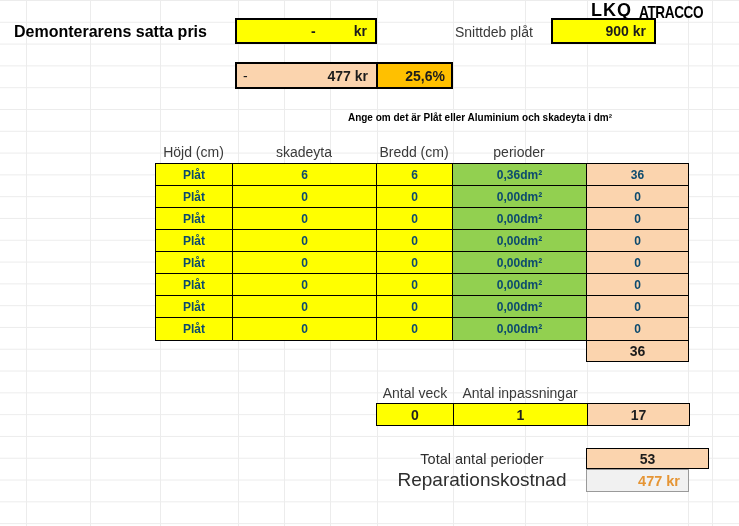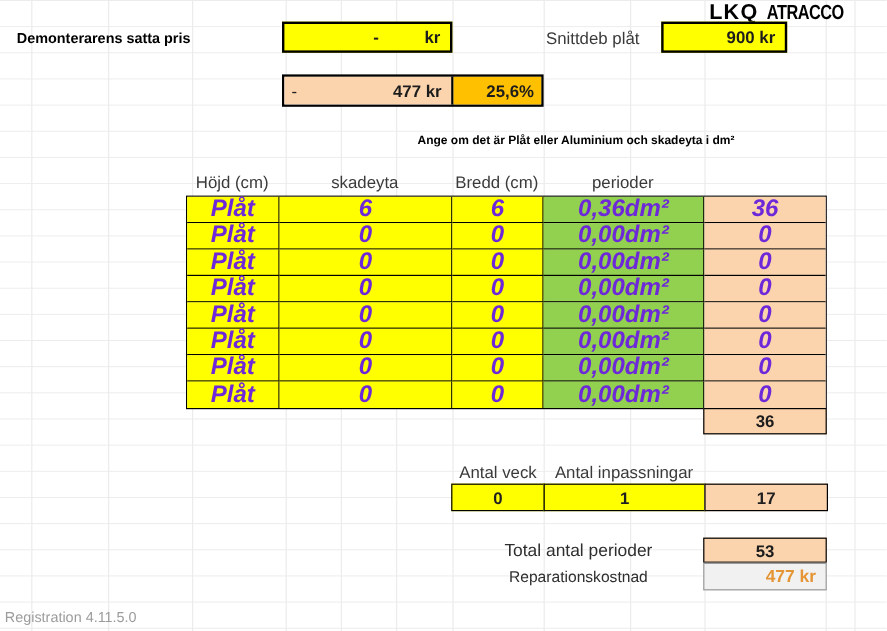--- a/index.html
+++ b/index.html
@@ -14,37 +14,37 @@
   .cell{display:flex; align-items:center; box-sizing:border-box;}
   .center{justify-content:center;}
   .right{justify-content:flex-end;}
   .yellow{background:#FFFF00;}
   .peach{background:#FBD4AE;}
   .green{background:#92D050;}
   .orangebg{background:#FFC000;}
   .graybg{background:#F1F1F1;}
   .thick{border:2px solid #000;}
   .thin{border:1px solid #000;}
-  .lbl{font-size:12px; font-weight:bold; color:#000;}
+  .lbl{font-size:16px; font-weight:bold; color:#000;}
   .plain{font-size:14px; color:#3a3a3a;}
   .num{font-size:14px; font-weight:bold; color:#1c1c1c;}
   
   #logo{display:flex; align-items:baseline; gap:7px;}
   #logo .lkq{font-size:18px; font-weight:900; letter-spacing:1px; color:#000;
              border-bottom:3px solid #000; padding-bottom:1px; line-height:1;}
   #logo .atracco{font-size:17px; font-weight:700; color:#000; display:inline-block;
              transform:scaleX(0.8); transform-origin:left; letter-spacing:-0.5px; line-height:1;}
   
   .gridrow{display:grid; grid-template-columns:77px 144px 76px 134px 101px;}
   #tbl-head span{display:flex; align-items:center; justify-content:center;
              font-size:14px; color:#3a3a3a; height:22px;}
   #tbl{border:1px solid #000; width:534px;}
   #tbl .tc{height:22px; display:flex; align-items:center; justify-content:center;
              border-right:1px solid #000; border-bottom:1px solid #000;
-             font-size:20px; font-weight:bold; color:#6d28d9; box-sizing:border-box;font-style:italic;}
+             font-size:12px; font-weight:bold; color:#0c4a6e; box-sizing:border-box;}
   #tbl .trow .tc:last-child{border-right:none;}
   #tbl .trow:last-child .tc{border-bottom:none;}
   
   #adj-row{display:flex;}
   #adj-row .cell{height:23px; border:1px solid #000; font-size:14px; font-weight:bold;
              justify-content:center;}
   #adj-row .cell + .cell{margin-left:-1px;}
   .footer-text{font-size:12px; color:#9c9c9c;}
 </style>
 </head>
@@ -58,21 +58,21 @@
   <div class="vline" style="left:238px"></div>
   <div class="vline" style="left:284px"></div>
   <div class="vline" style="left:330px"></div>
   <div class="vline" style="left:377px"></div>
   <div class="vline" style="left:453px"></div>
   <div class="vline" style="left:525px"></div>
   <div class="vline" style="left:587px"></div>
   <div class="vline" style="left:688px"></div>
   <div class="vline" style="left:712px"></div>
 
-  <div class="abs" id="logo" style="left:591px; top:1px;">
+  <div class="abs" id="logo" style="left:591px; top:1px;align-items:center;">
     <span class="lkq">LKQ</span>
     <span class="atracco">ATRACCO</span>
   </div>
 
   <div class="abs cell lbl" style="left:14px; top:21px; height:22px;">Demonterarens satta pris</div>
   <div class="abs cell yellow thick right" style="left:235px; top:18px; width:142px; height:26px; padding-right:8px;">
     <span class="num">-</span>
     <span class="num" style="margin-left:26px;padding-left:12px;">kr</span>
   </div>
 
@@ -161,20 +161,19 @@
   <div class="abs cell center plain" style="left:377px; top:384px; width:76px; height:18px;">Antal veck</div>
   <div class="abs cell center plain" style="left:453px; top:384px; width:134px; height:18px;">Antal inpassningar</div>
 
   <div class="abs" id="adj-row" style="left:376px; top:403px;">
     <div class="cell yellow" style="width:78px;">0</div>
     <div class="cell yellow" style="width:135px;">1</div>
     <div class="cell peach" style="width:103px;">17</div>
   </div>
 
   <div class="abs cell center" style="left:377px; top:450px; width:210px; height:18px; font-size:14.5px; color:#2e2e2e;">Total antal perioder</div>
-  <div class="abs cell center peach thin num" style="left:586px; top:448px; width:103px; height:21px;">53</div>
+  <div class="abs cell center peach thin num" style="left:586px; top:448px; width:123px; height:21px;">53</div>
 
-  <div class="abs cell center" style="left:377px; top:471px; width:210px; height:18px; font-size:13px; color:#2e2e2e;">Reparationskostnad</div>
+  <div class="abs cell center" style="left:377px; top:471px; width:210px; height:18px; font-size:19px; color:#2e2e2e;">Reparationskostnad</div>
   <div class="abs cell right graybg" style="left:586px; top:469px; width:103px; height:23px; border:1px solid #9a9a9a; padding-right:8px; font-size:14.5px; font-weight:bold; color:#E59535;">477 kr</div>
 
-  <div class="abs cell footer-text" style="left:4px; top:506px; height:16px;">Registration 4.11.5.0</div>
 
 </div>
 
 </body></html>

